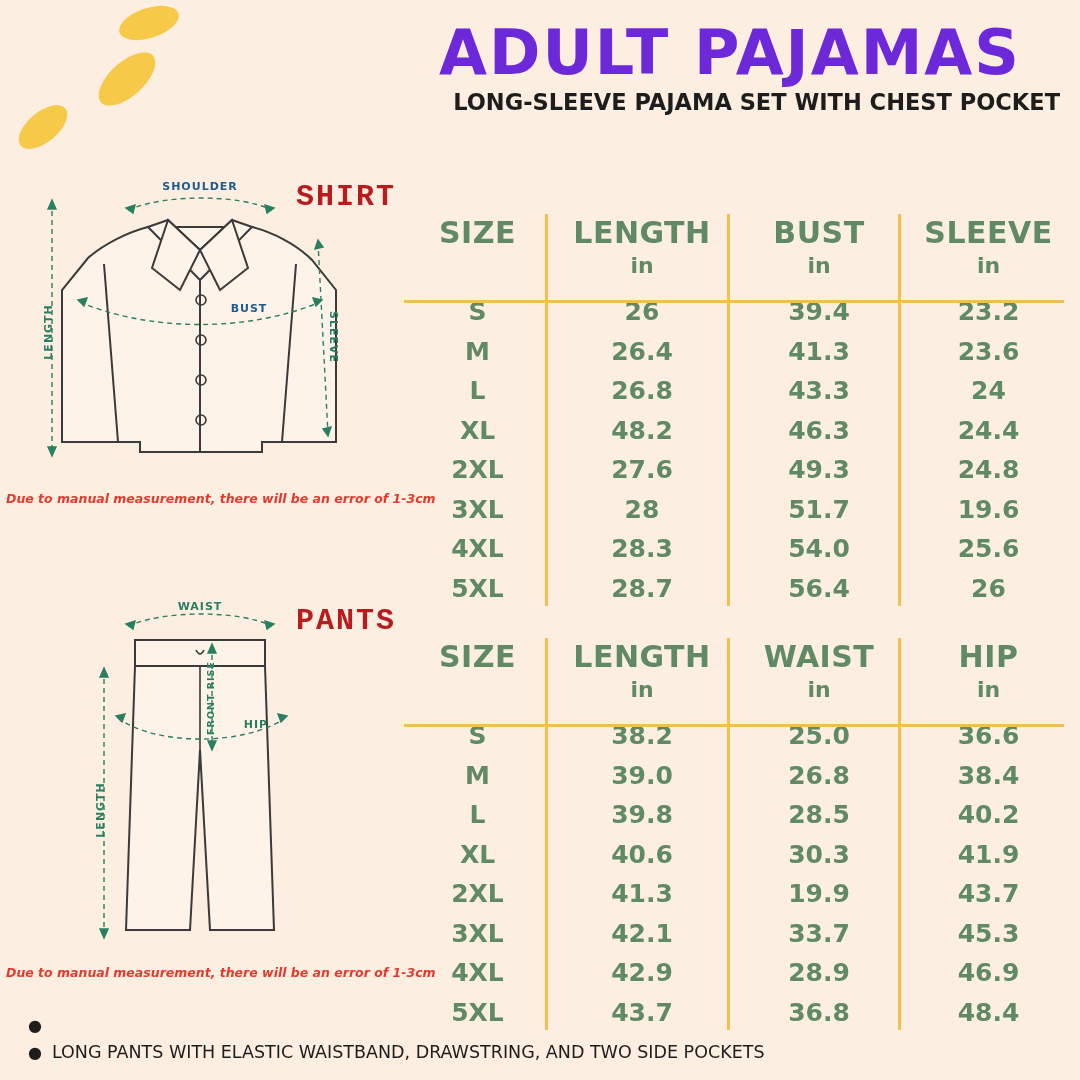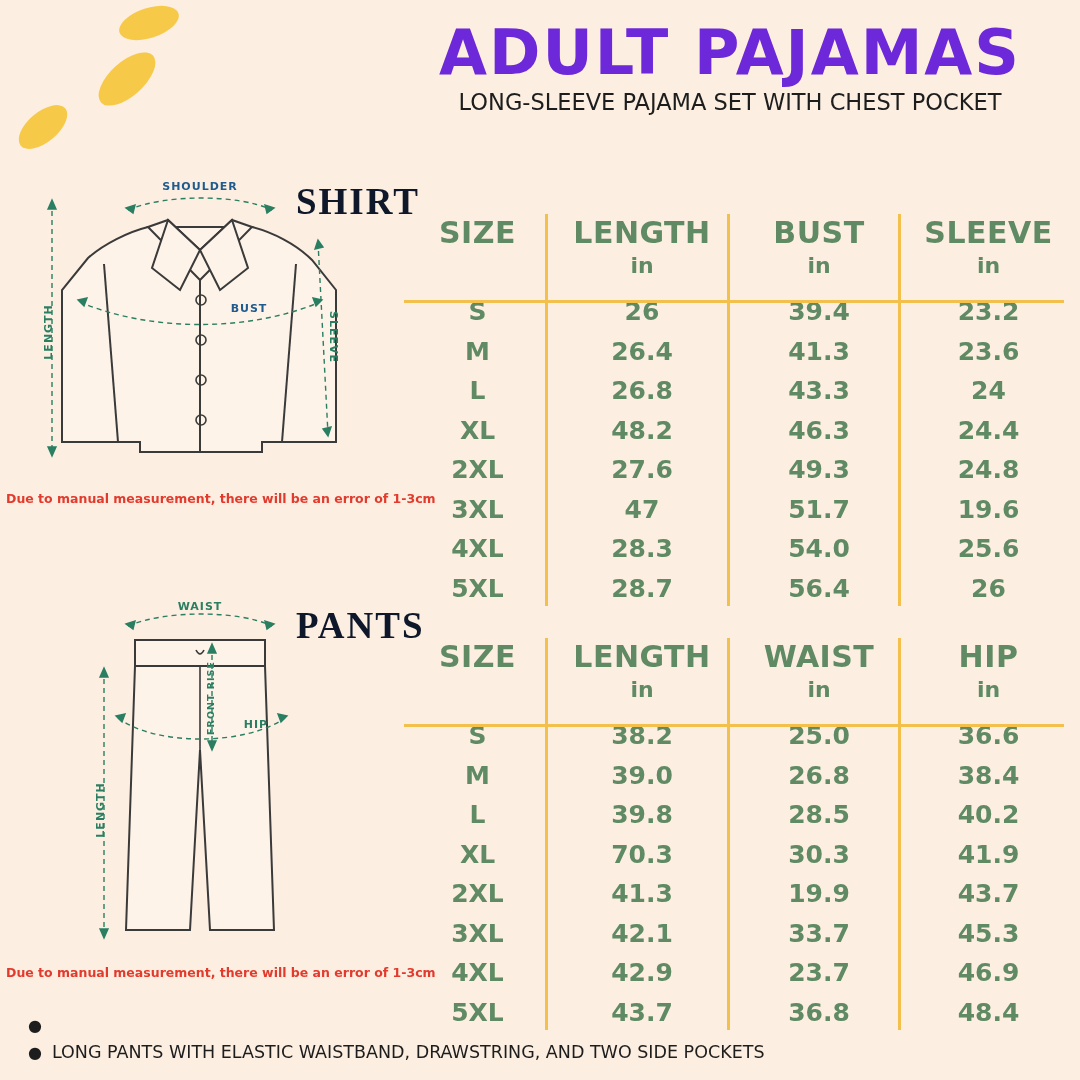--- a/index.html
+++ b/index.html
@@ -39,25 +39,26 @@
     font-weight: bold;
     color: #6d28d9;
     letter-spacing: 2px;
     line-height: 1.05;
     margin: 4px;
     white-space: nowrap;
   }
   .subtitle {
     font-family: "DejaVu Sans", sans-serif;
     font-size: 22.5px;
-    font-weight: normal;
+    font-weight: bold;
     color: #1d1d1d;
     letter-spacing: 0px;
     margin-top: 0;
     white-space: nowrap;
+    text-align: right;
   }
 
   
   .table-wrap {
     position: absolute;
     left: 404px;
     width: 660px;
     margin-top: 44px;
   }
   .table-wrap.shirt { top: 170px; }
@@ -109,43 +110,44 @@
   }
   .hline {
     position: absolute;
     height: 3px;
     background: #f3c14b;
   }
 
   
   .section-title {
     position: absolute;
-    font-family: Liberation Serif, serif;
-    font-size: 37px;
-    font-weight: bold;
-    color: #0f172a;
+    font-family: Liberation Mono, monospace;
+    font-size: 30px;
+    font-weight: bold;
+    color: #b91c1c;
     letter-spacing: 2px;
   }
   .section-title.shirt { left: 296px; top: 180px; }
   .section-title.pants { left: 296px; top: 604px; }
 
   
   .illus {
     position: absolute;
   }
   .illus.shirt { left: 0px;  top: 172px; width: 400px; height: 320px; }
   .illus.pants { left: 0px;  top: 600px; width: 400px; height: 380px; }
 
   .note {
     position: absolute;
     color: #e23b2e;
     font-size: 12.5px;
     font-weight: bold;
     font-family: "DejaVu Sans", sans-serif;
     white-space: nowrap;
+    font-style: italic;
   }
   .note.shirt { left: 6px; top: 491px; }
   .note.pants { left: 6px; top: 965px; }
 
   
   .bullets {
     position: absolute;
     left: 18px;
     top: 1012px;
     width: 1040px;
@@ -288,21 +290,21 @@
         <td class="col-c cell">24.4</td>
       </tr>
       <tr>
         <td class="col-size cell">2XL</td>
         <td class="col-a cell">27.6</td>
         <td class="col-b cell">49.3</td>
         <td class="col-c cell">24.8</td>
       </tr>
       <tr>
         <td class="col-size cell">3XL</td>
-        <td class="col-a cell">47</td>
+        <td class="col-a cell">28</td>
         <td class="col-b cell">51.7</td>
         <td class="col-c cell">19.6</td>
       </tr>
       <tr>
         <td class="col-size cell">4XL</td>
         <td class="col-a cell">28.3</td>
         <td class="col-b cell">54.0</td>
         <td class="col-c cell">25.6</td>
       </tr>
       <tr>
@@ -390,40 +392,40 @@
         <td class="col-c cell">38.4</td>
       </tr>
       <tr>
         <td class="col-size cell">L</td>
         <td class="col-a cell">39.8</td>
         <td class="col-b cell">28.5</td>
         <td class="col-c cell">40.2</td>
       </tr>
       <tr>
         <td class="col-size cell">XL</td>
-        <td class="col-a cell">70.3</td>
+        <td class="col-a cell">40.6</td>
         <td class="col-b cell">30.3</td>
         <td class="col-c cell">41.9</td>
       </tr>
       <tr>
         <td class="col-size cell">2XL</td>
         <td class="col-a cell">41.3</td>
         <td class="col-b cell">19.9</td>
         <td class="col-c cell">43.7</td>
       </tr>
       <tr>
         <td class="col-size cell">3XL</td>
         <td class="col-a cell">42.1</td>
         <td class="col-b cell">33.7</td>
         <td class="col-c cell">45.3</td>
       </tr>
       <tr>
         <td class="col-size cell">4XL</td>
         <td class="col-a cell">42.9</td>
-        <td class="col-b cell">23.7</td>
+        <td class="col-b cell">28.9</td>
         <td class="col-c cell">46.9</td>
       </tr>
       <tr>
         <td class="col-size cell">5XL</td>
         <td class="col-a cell">43.7</td>
         <td class="col-b cell">36.8</td>
         <td class="col-c cell">48.4</td>
       </tr>
     </tbody>
   </table>

